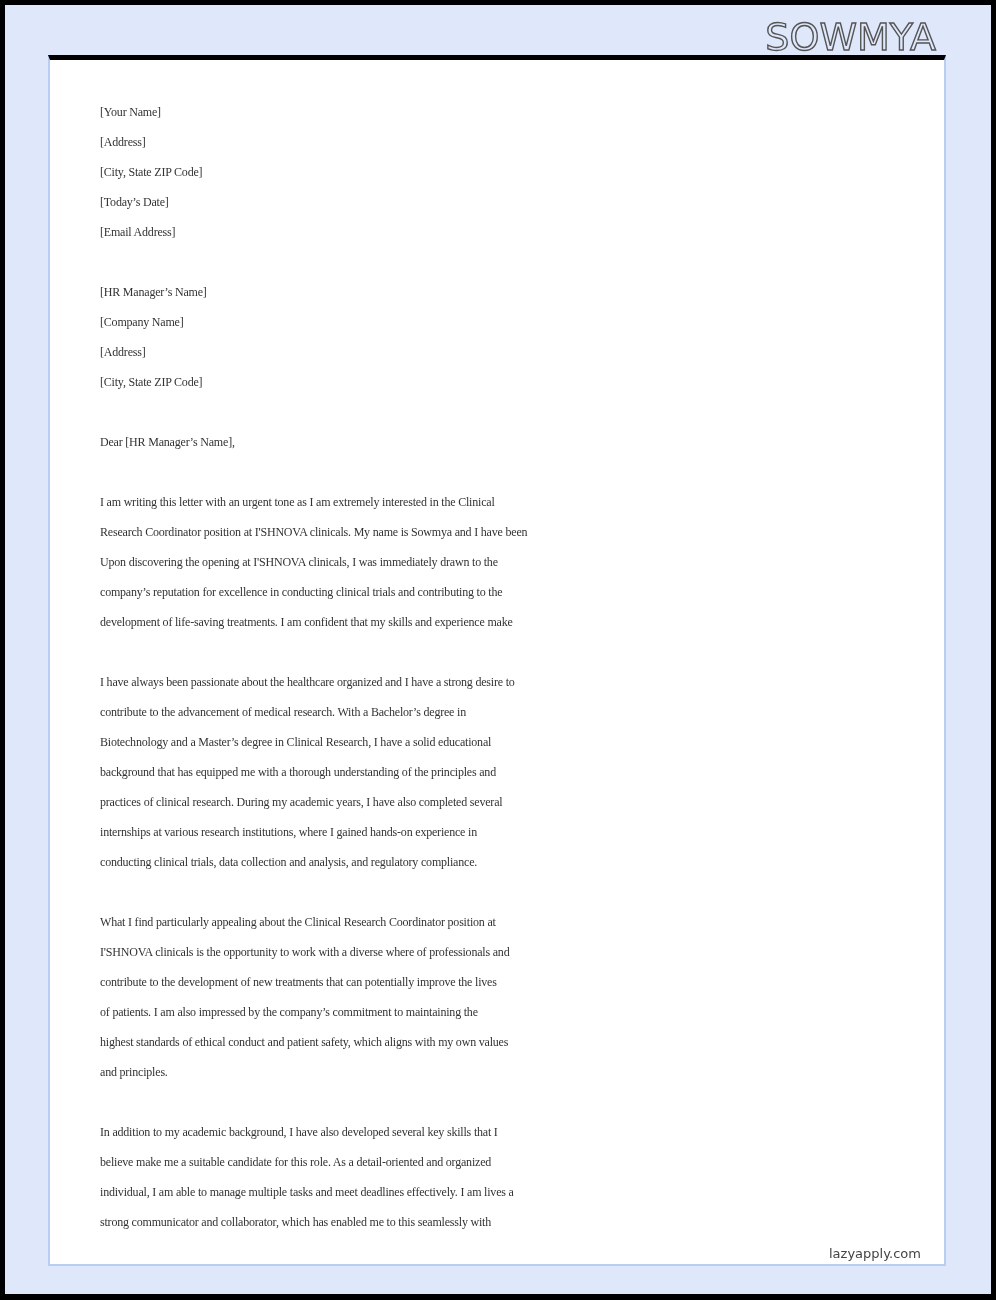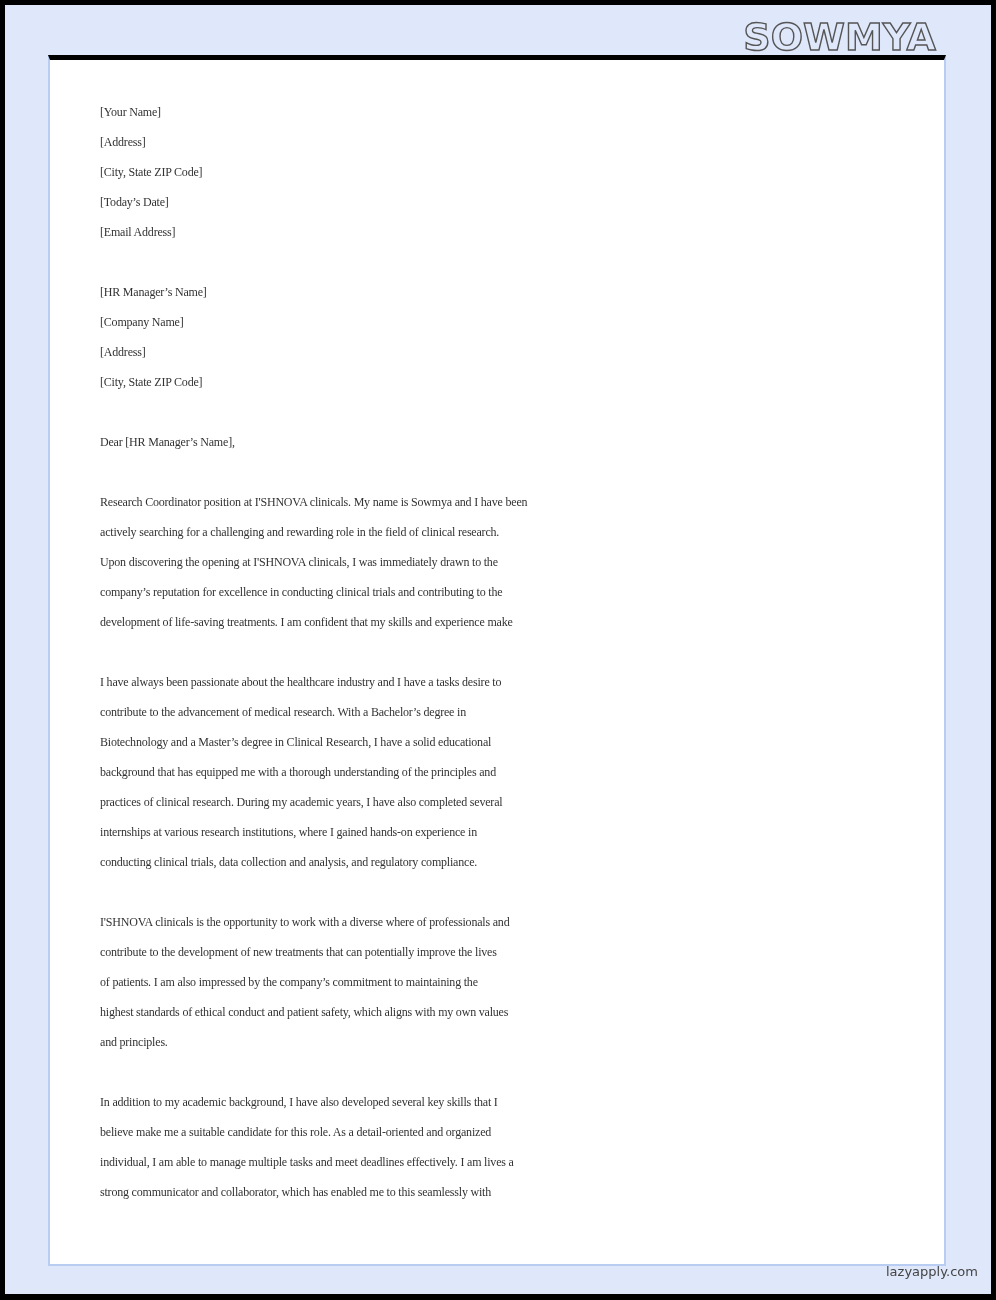--- a/index.html
+++ b/index.html
@@ -26,21 +26,21 @@
     .brand {
       position: absolute;
       right: 55px;
       top: 10px;
       font-family: "DejaVu Sans", sans-serif;
       font-size: 38px;
       letter-spacing: 0px;
       color: #dfe7fa;
       -webkit-text-stroke: 1.4px #555555;
       line-height: 44px;
-      font-weight: bold;
+      font-weight: normal;
     }
     .paper {
       position: absolute;
       left: 43px;
       top: 50px;
       width: 894px;
       height: 1204px;
       background: #ffffff;
       border-top: 5px solid #000000;
       border-left: 2px solid #b9cdf3;
@@ -63,27 +63,26 @@
       display: block;
       white-space: nowrap;
       height: 30px;
     }
     .letter .gap {
       display: block;
       height: 30px;
     }
     .watermark {
       position: absolute;
-      left: 881px;
+      left: 824px;
       top: 1241px;
       font-size: 13px;
       color: #444444;
       z-index: 3;
       font-family: "DejaVu Sans", sans-serif;
-      margin-top: 18px;
     }
   </style>
 </head>
 <body>
 
 <div class="frame">
   <div class="brand">SOWMYA</div>
 
   <div class="paper"></div>
 
@@ -102,40 +101,41 @@
       <span class="line">[Company Name]</span>
       <span class="line">[Address]</span>
       <span class="line">[City, State ZIP Code]</span>
     </div>
     <span class="gap"></span>
 
     <span class="line">Dear [HR Manager’s Name],</span>
     <span class="gap"></span>
 
     <div>
+      <span class="line">I am writing this letter with an urgent tone as I am extremely interested in the Clinical</span>
       <span class="line">Research Coordinator position at I'SHNOVA clinicals. My name is Sowmya and I have been</span>
-      <span class="line">actively searching for a challenging and rewarding role in the field of clinical research.</span>
       <span class="line">Upon discovering the opening at I'SHNOVA clinicals, I was immediately drawn to the</span>
       <span class="line">company’s reputation for excellence in conducting clinical trials and contributing to the</span>
       <span class="line">development of life-saving treatments. I am confident that my skills and experience make</span>
     </div>
     <span class="gap"></span>
 
     <div>
-      <span class="line">I have always been passionate about the healthcare industry and I have a tasks desire to</span>
+      <span class="line">I have always been passionate about the healthcare organized and I have a strong desire to</span>
       <span class="line">contribute to the advancement of medical research. With a Bachelor’s degree in</span>
       <span class="line">Biotechnology and a Master’s degree in Clinical Research, I have a solid educational</span>
       <span class="line">background that has equipped me with a thorough understanding of the principles and</span>
       <span class="line">practices of clinical research. During my academic years, I have also completed several</span>
       <span class="line">internships at various research institutions, where I gained hands-on experience in</span>
       <span class="line">conducting clinical trials, data collection and analysis, and regulatory compliance.</span>
     </div>
     <span class="gap"></span>
 
     <div>
+      <span class="line">What I find particularly appealing about the Clinical Research Coordinator position at</span>
       <span class="line">I'SHNOVA clinicals is the opportunity to work with a diverse where of professionals and</span>
       <span class="line">contribute to the development of new treatments that can potentially improve the lives</span>
       <span class="line">of patients. I am also impressed by the company’s commitment to maintaining the</span>
       <span class="line">highest standards of ethical conduct and patient safety, which aligns with my own values</span>
       <span class="line">and principles.</span>
     </div>
     <span class="gap"></span>
 
     <div>
       <span class="line">In addition to my academic background, I have also developed several key skills that I</span>

